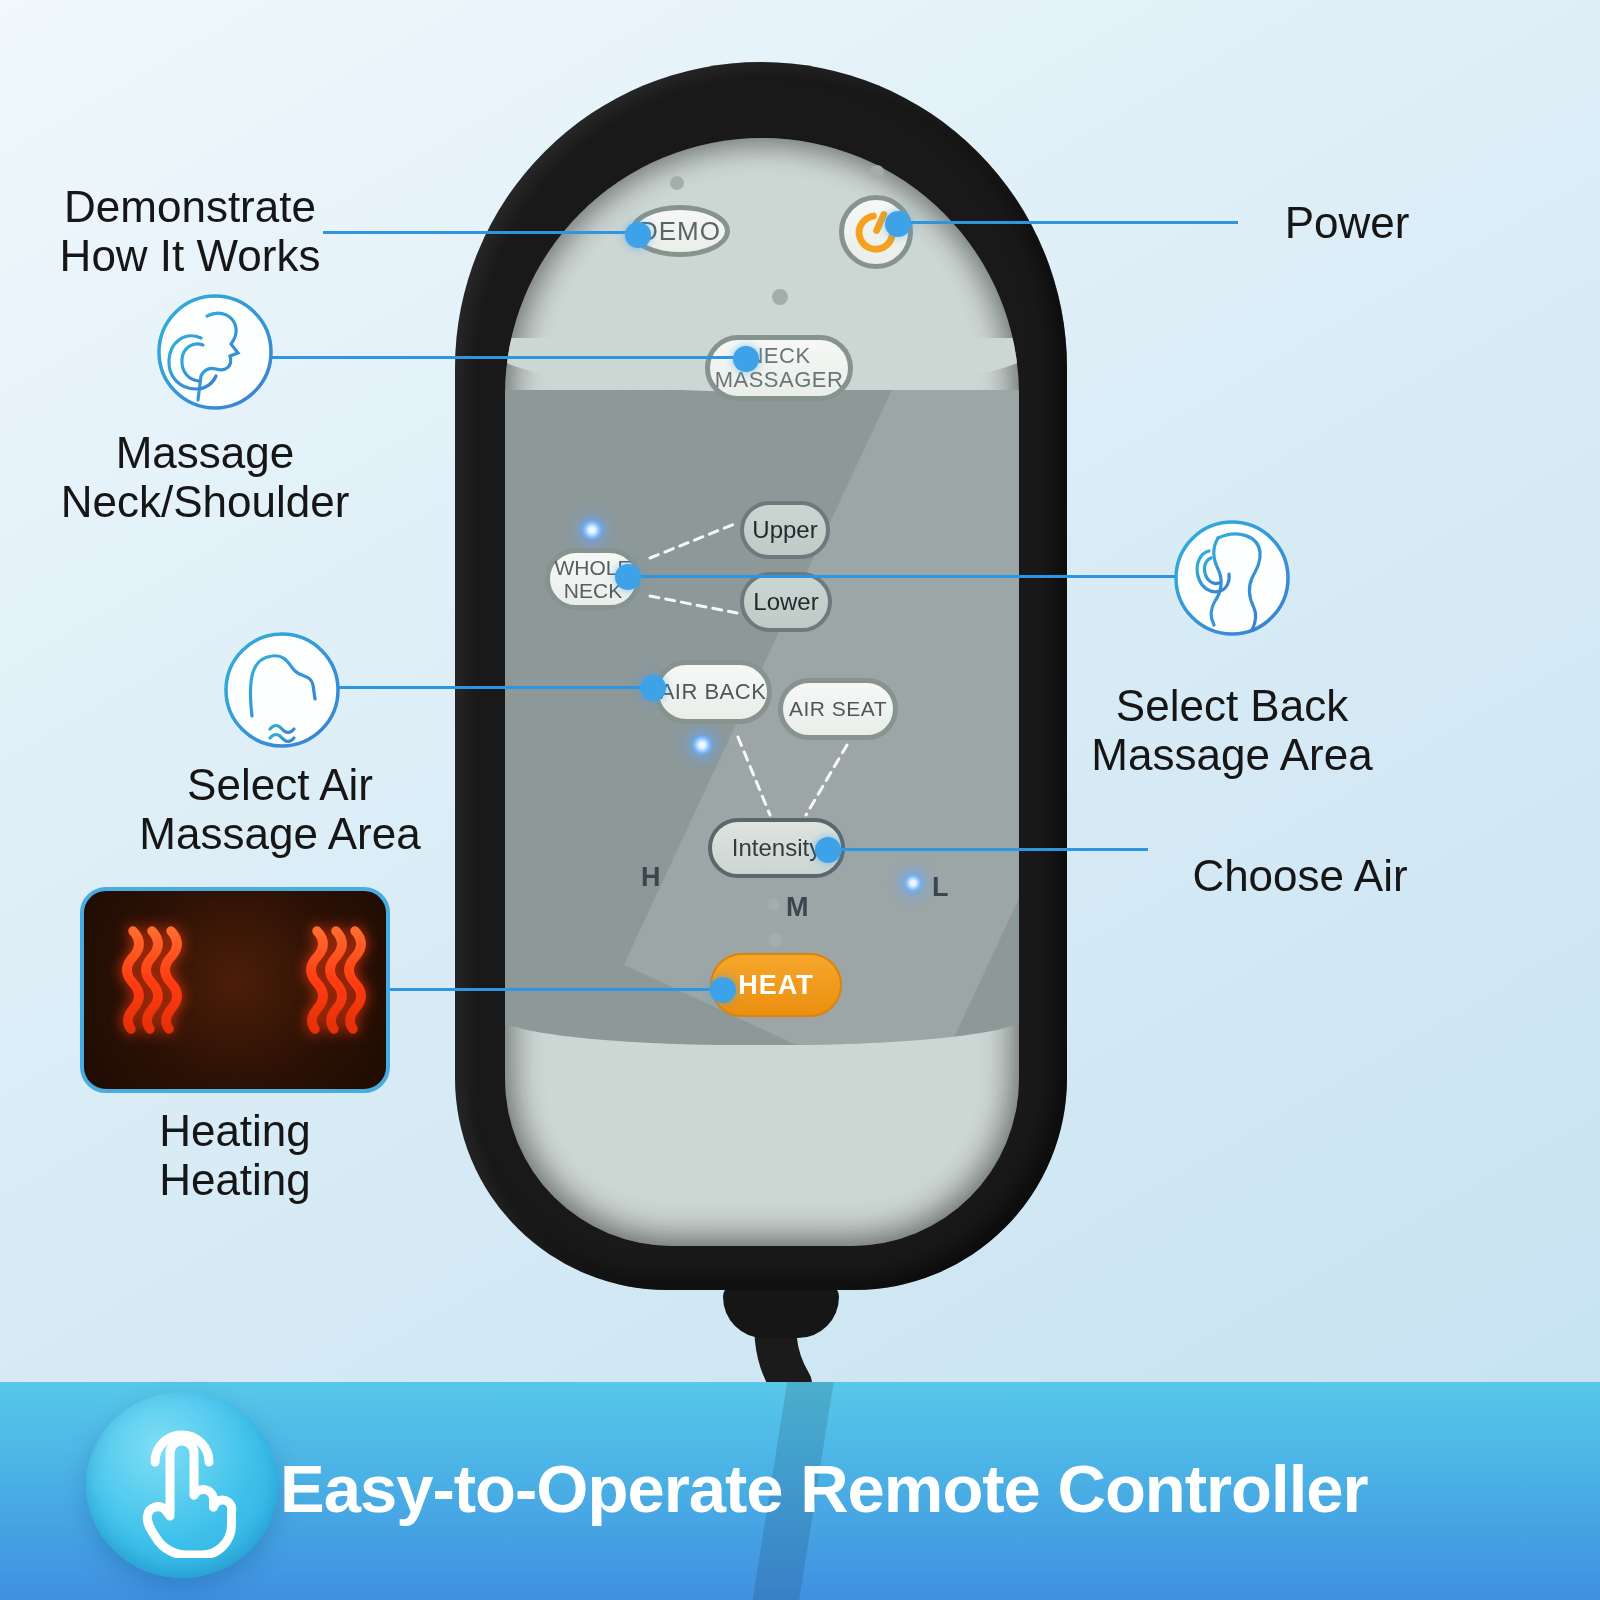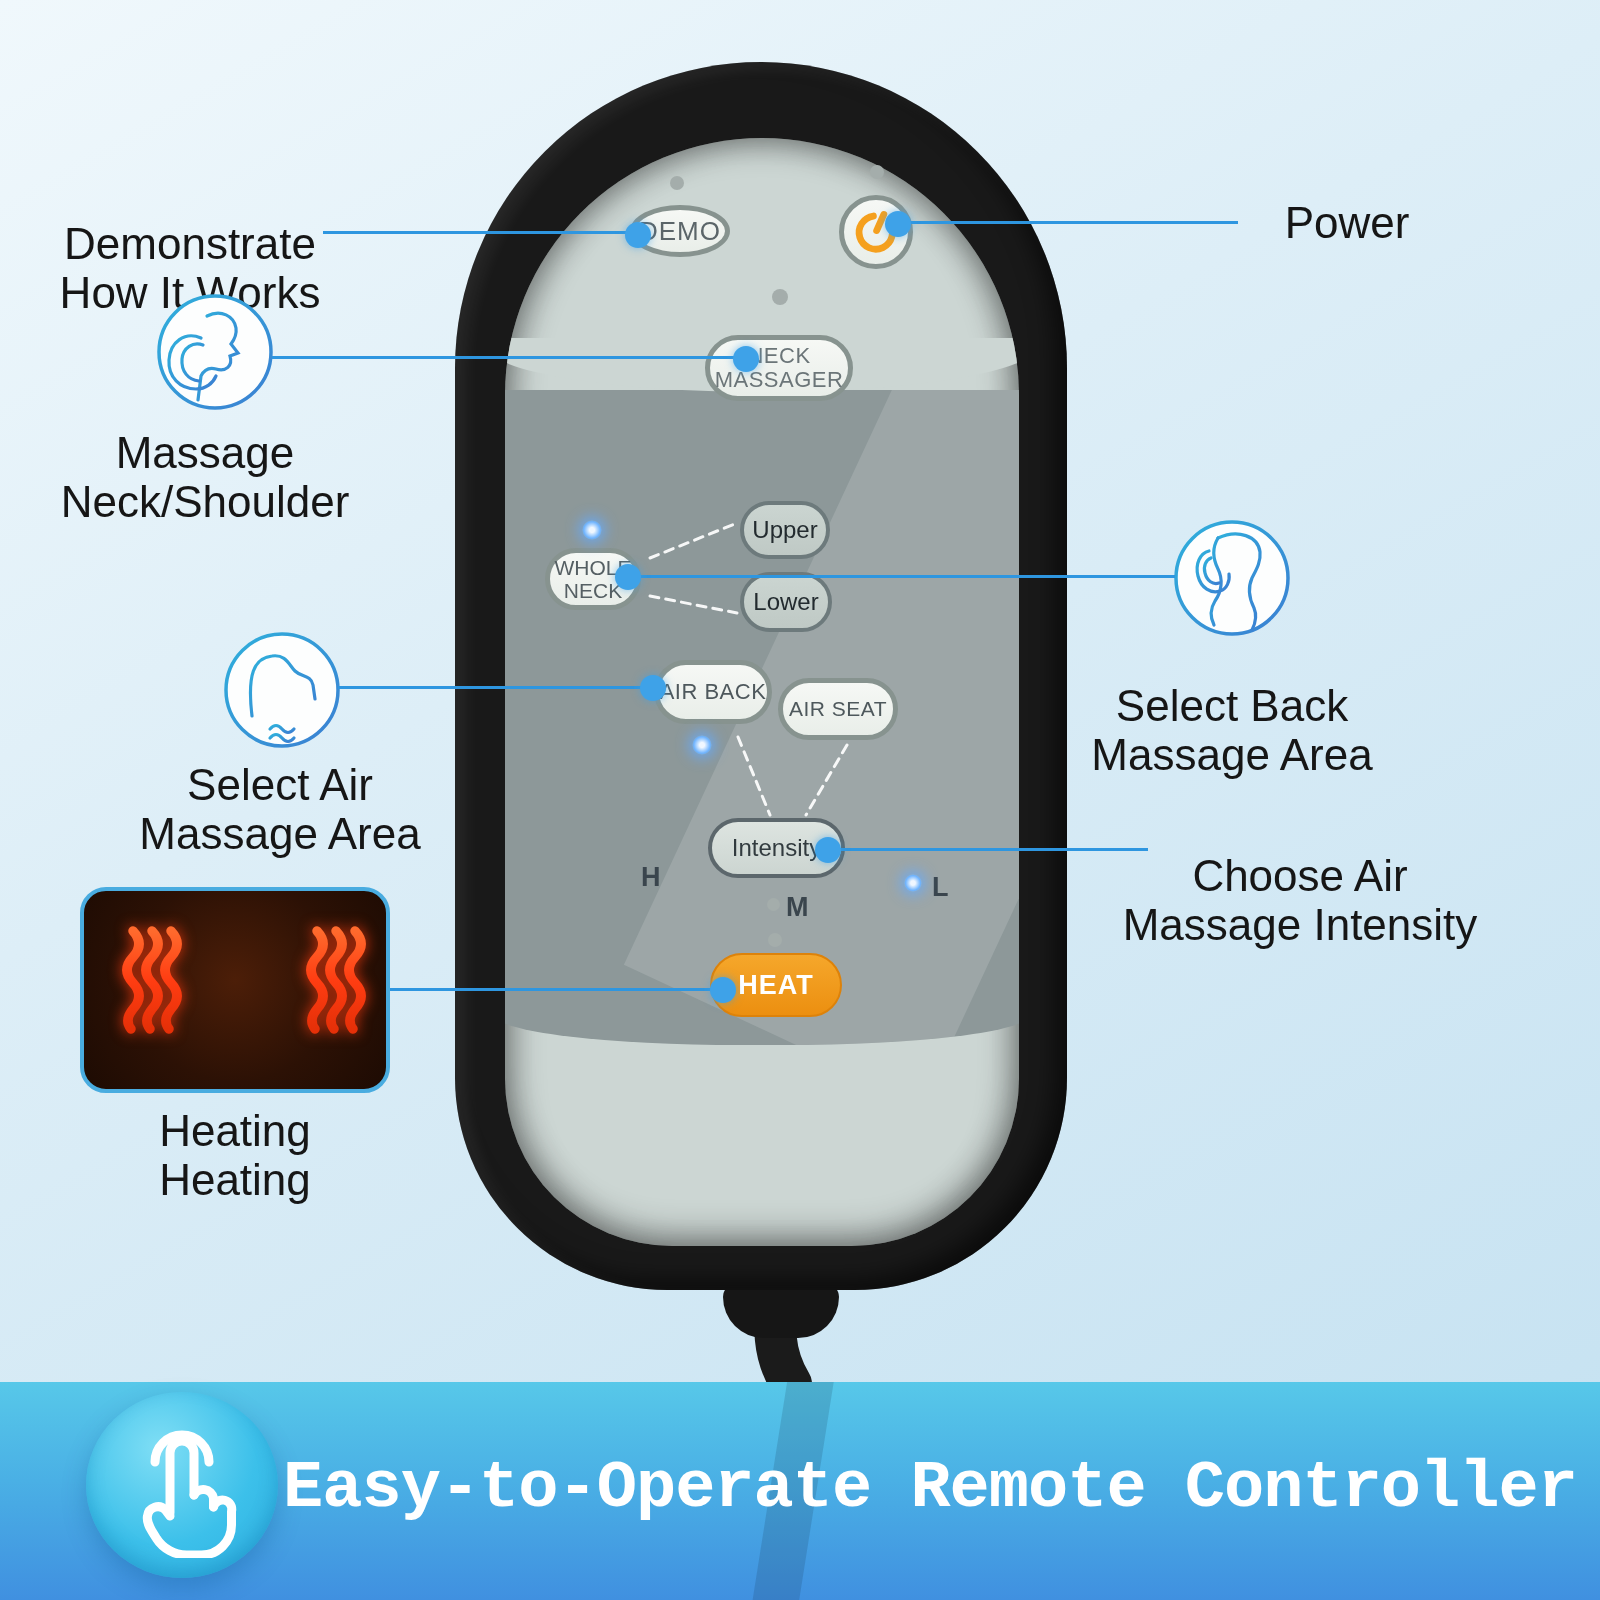--- a/index.html
+++ b/index.html
@@ -38,33 +38,33 @@
   .hml{position:absolute;z-index:8;font-weight:bold;font-size:27px;color:#3a454d;}
   
   .heatcard{position:absolute;left:80px;top:887px;width:310px;height:206px;border-radius:26px;
     border:4px solid #49ace0;box-sizing:border-box;z-index:15;
     background:radial-gradient(circle at 50% 45%,#4c1e08 0%,#2c1105 55%,#1d0b03 100%);}
   
   .banner{position:absolute;left:0;top:1382px;width:1600px;height:218px;z-index:10;overflow:hidden;
     background:linear-gradient(180deg,#57c8e9 0%,#4ab0e5 45%,#4090e0 100%);}
   .banner .cable-shadow{position:absolute;left:770px;top:-10px;width:46px;height:240px;
     background:rgba(20,45,70,.16);transform:rotate(9deg);}
-  .banner-title{position:absolute;left:280px;top:1450px;width:1300px;text-align:center;z-index:12;
-    color:#ffffff;font-weight:bold;font-size:67px;letter-spacing:-1px;font-family:Liberation Mono, monospace;}
+  .banner-title{position:absolute;left:280px;top:1450px;width:1300px;text-align:left;z-index:12;
+    color:#ffffff;font-weight:bold;font-size:67px;letter-spacing:-1px;}
   .handcircle{position:absolute;left:86px;top:1392px;width:192px;height:186px;border-radius:50%;z-index:12;
     background:radial-gradient(circle at 38% 30%,#7fdef5 0%,#3cc0ea 55%,#2bade0 100%);
     box-shadow:0 10px 24px rgba(0,70,130,.25), inset 0 -8px 18px rgba(0,90,150,.25);}
   .absvg{position:absolute;z-index:7;pointer-events:none;}
 </style>
 </head>
 <body>
 
 <div class="stage">
 
-  <div class="lbl" style="left:40px;top:182px;width:300px;margin-top:37px;">
+  <div class="lbl" style="left:40px;top:182px;width:300px;">
     <div>Demonstrate</div>
     <div>How It Works</div>
   </div>
   <div class="lbl" style="left:45px;top:428px;width:320px;">
     <div>Massage</div>
     <div>Neck/Shoulder</div>
   </div>
   <div class="lbl" style="left:120px;top:760px;width:320px;text-align:center;">
     <div>Select Air</div>
     <div>Massage Area</div>
@@ -75,21 +75,20 @@
   </div>
   <div class="lbl" style="left:1237px;top:198px;width:220px;">
     <div>Power</div>
   </div>
   <div class="lbl" style="left:1072px;top:648px;width:320px;margin-top:33px;">
     <div>Select Back</div>
     <div>Massage Area</div>
   </div>
   <div class="lbl" style="left:1105px;top:826px;width:390px;margin-top:25px;">
     <div>Choose Air</div>
-    <div>Massage Intensity</div>
   </div>
 
   <svg class="icircle" style="left:155px;top:292px;" viewBox="0 0 120 120">
     <defs>
         <linearGradient id="ic1" x1="0" y1="0" x2="1" y2="1">
       <stop offset="0" stop-color="#2fb0dc"></stop>
           <stop offset="1" stop-color="#3b7fd2"></stop>
         </linearGradient>
       </defs>
     <circle cx="60" cy="60" r="56" fill="#fdfefe" stroke="url(#ic1)" stroke-width="3.5"></circle>

